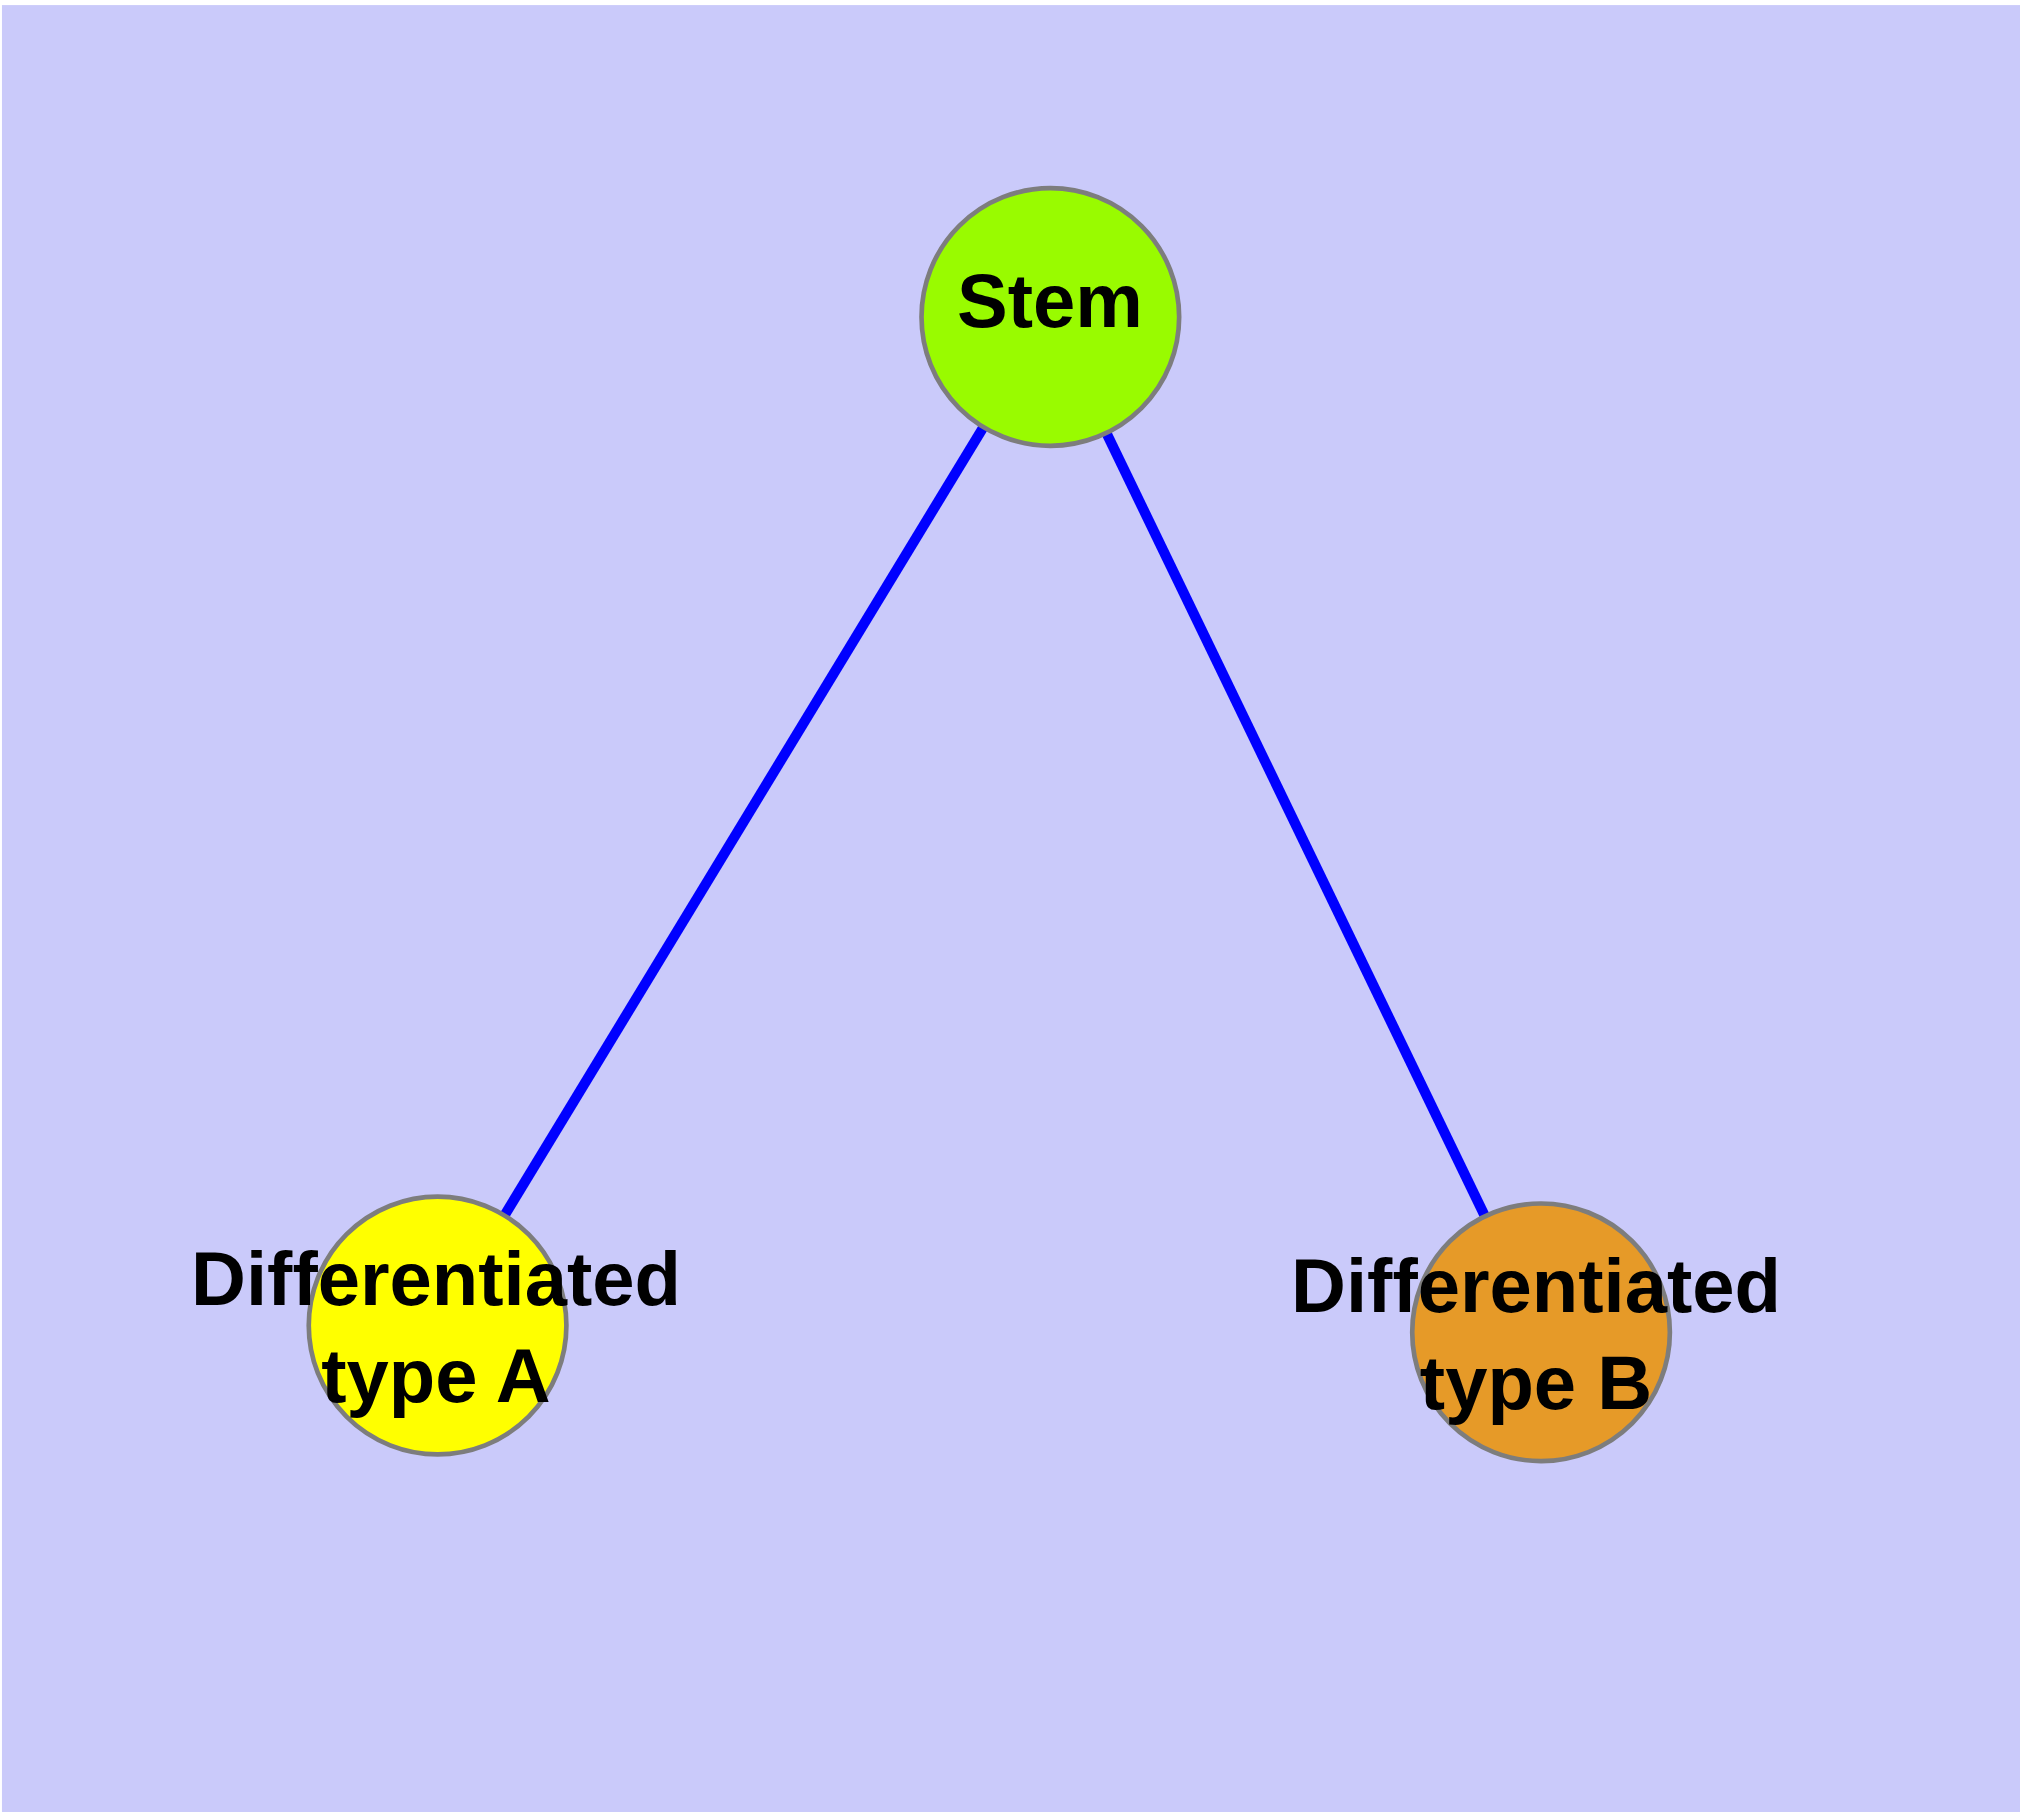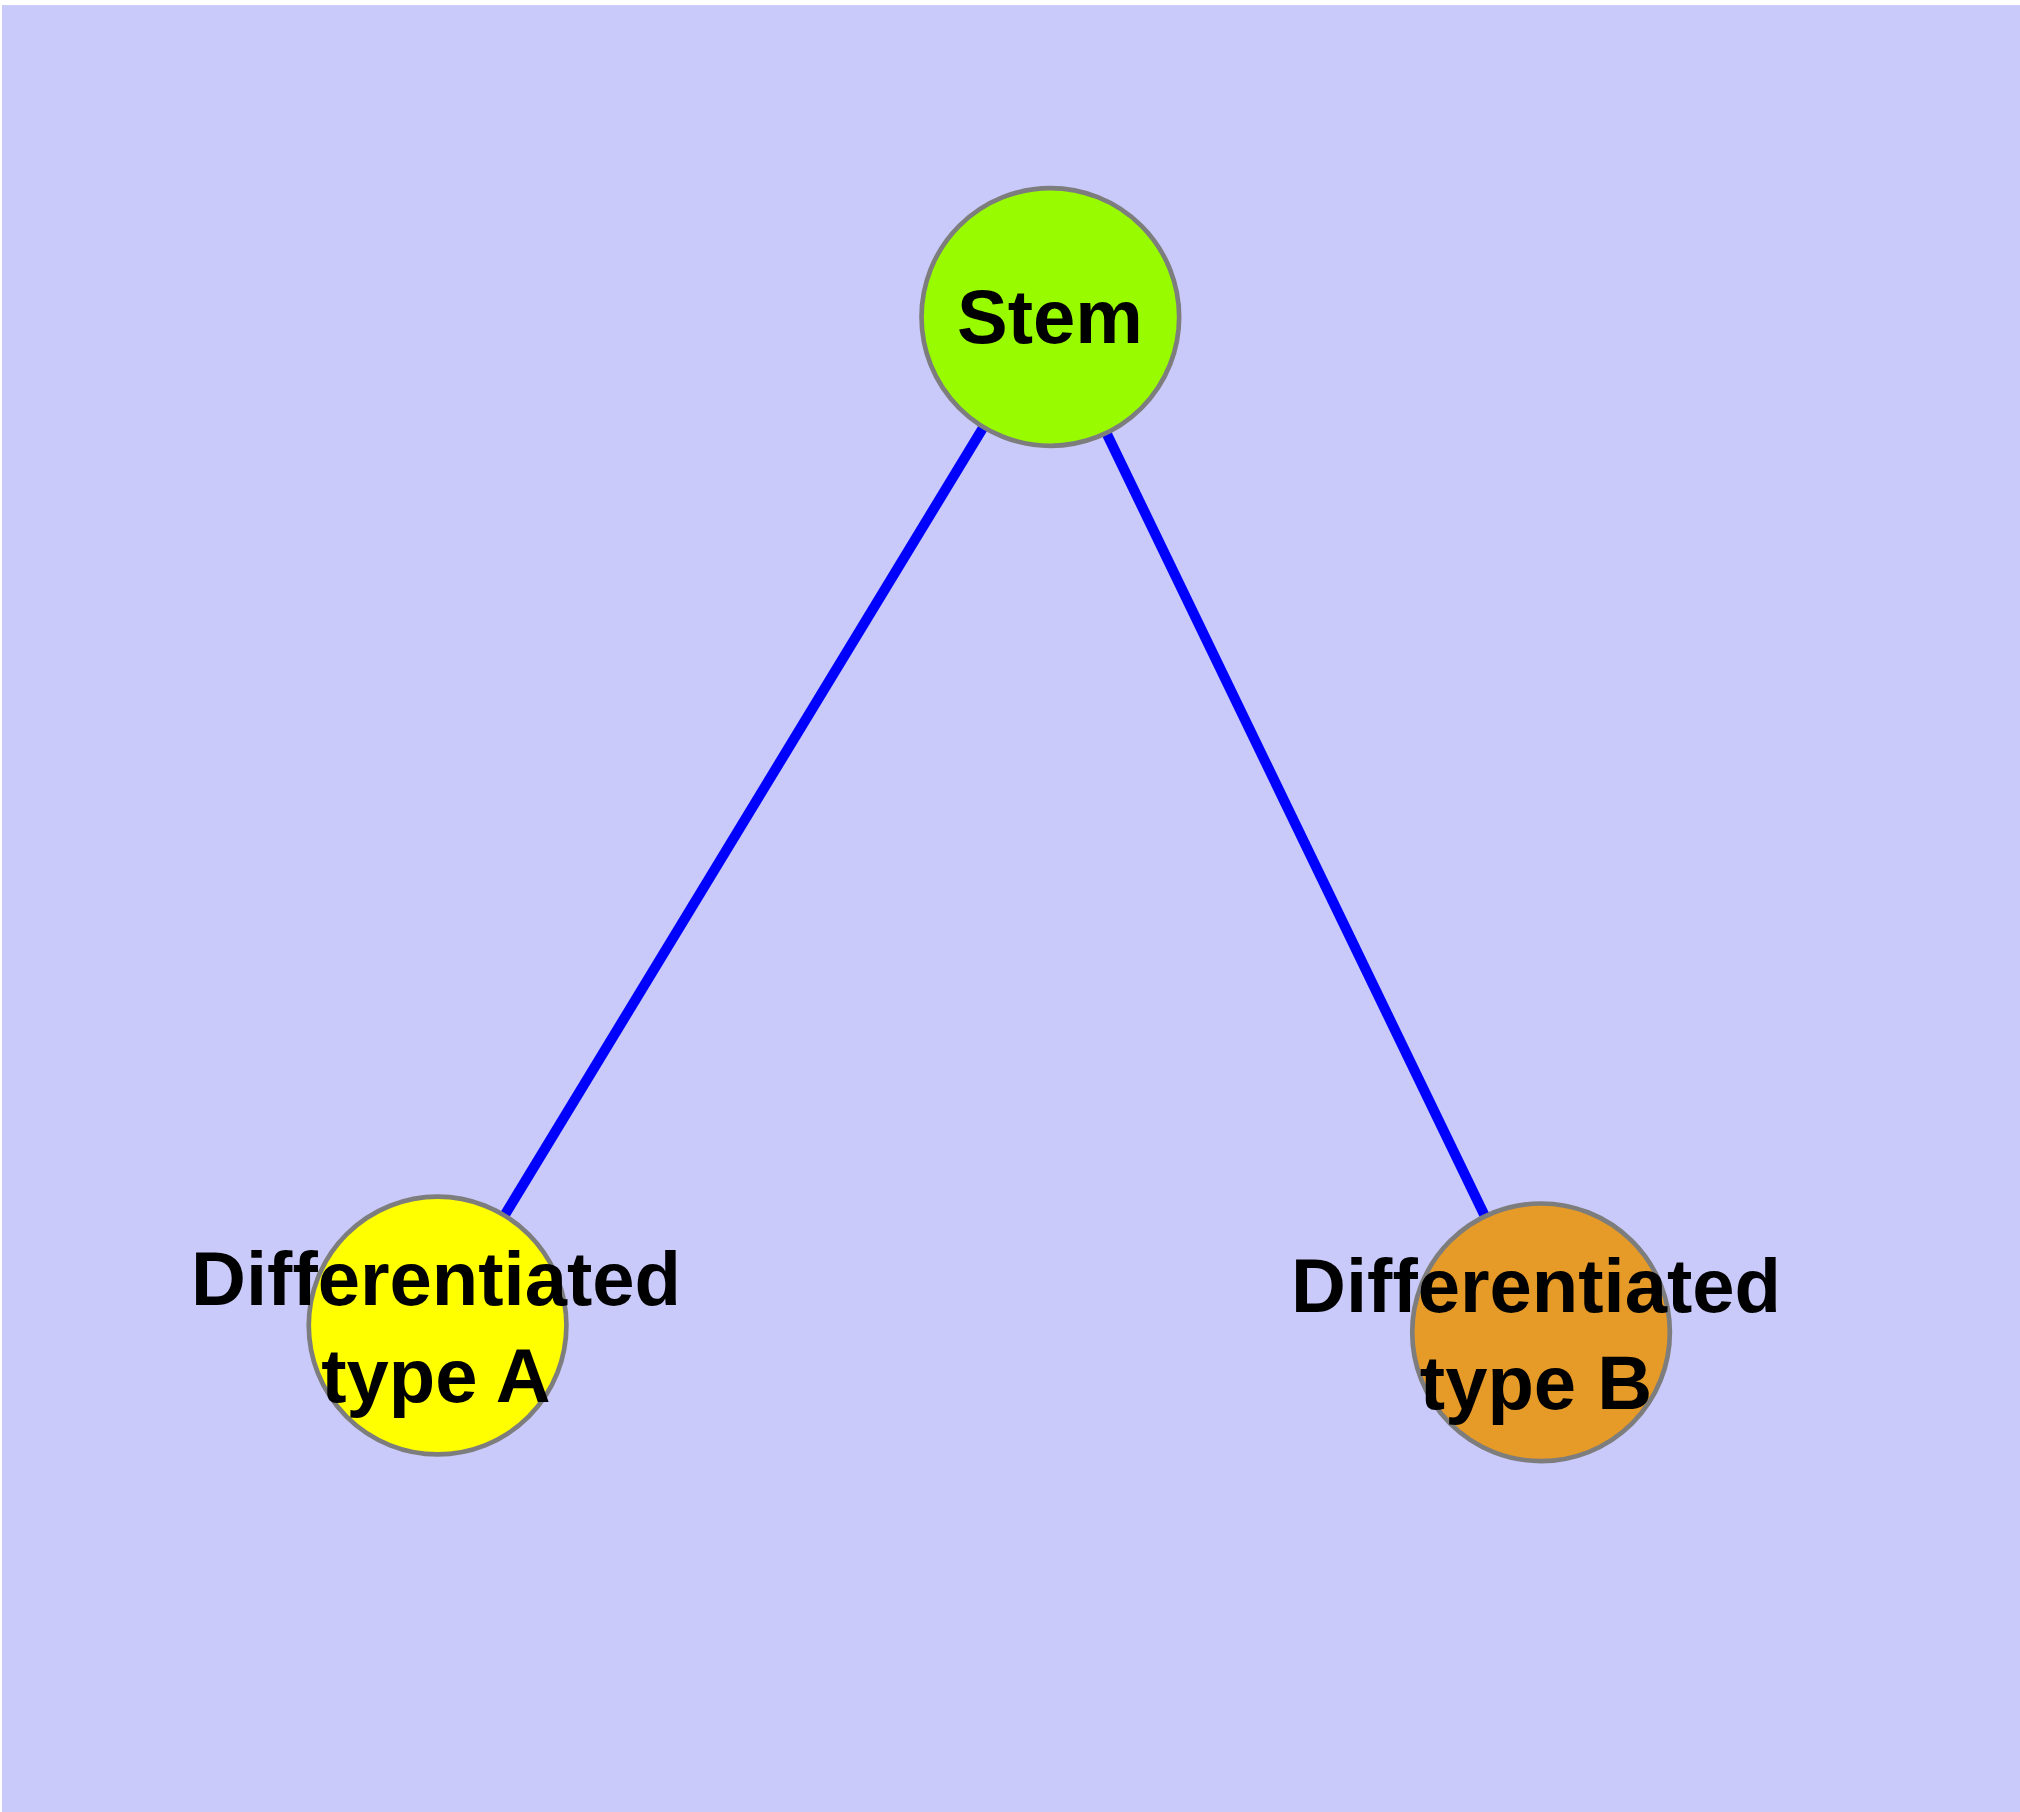--- a/index.html
+++ b/index.html
@@ -45,21 +45,21 @@
 
     <line x1="1239" y1="374" x2="1818" y2="1572" stroke-width="12" stroke-linecap="butt" stroke="#0000ff"></line>
 
     <circle cx="1239" cy="374" r="152" stroke-width="5.5" fill="#99fb00" stroke="#7d7d7d"></circle>
 
     <circle cx="516" cy="1564" r="152" stroke-width="5.5" fill="#ffff00" stroke="#7d7d7d"></circle>
 
     <circle cx="1818" cy="1572" r="152" stroke-width="5.5" fill="#e69a28" stroke="#7d7d7d"></circle>
   </svg>
 
-  <div class="node-label" style="left: 1050px; top: 317px; color: rgb(0, 0, 0); text-align: right;">Stem</div>
+  <div class="node-label" style="left: 1050px; top: 301px; color: rgb(0, 0, 0); text-align: right;">Stem</div>
 
   <div class="node-label" style="left: 436px; top: 1327px; color: rgb(0, 0, 0);">Differentiated
 type A</div>
 
   <div class="node-label" style="left: 1536px; top: 1334px; color: rgb(0, 0, 0);">Differentiated
 type B</div>
 
 </div>
 
 

